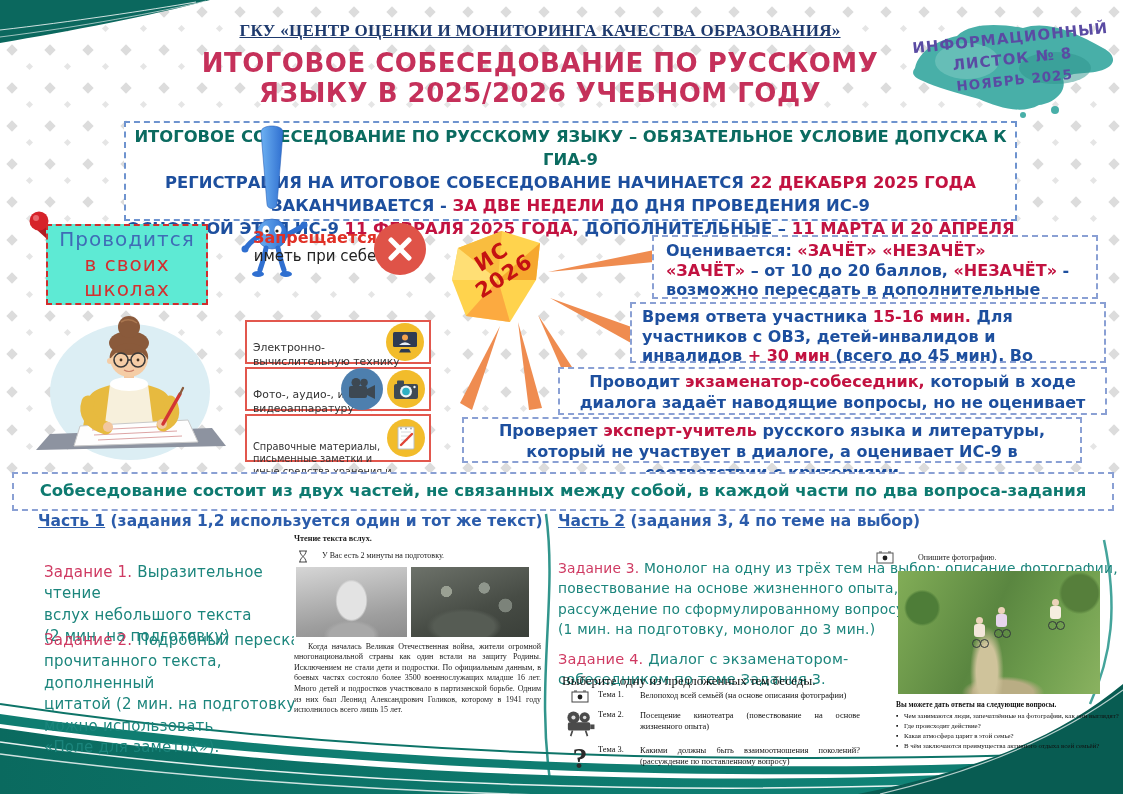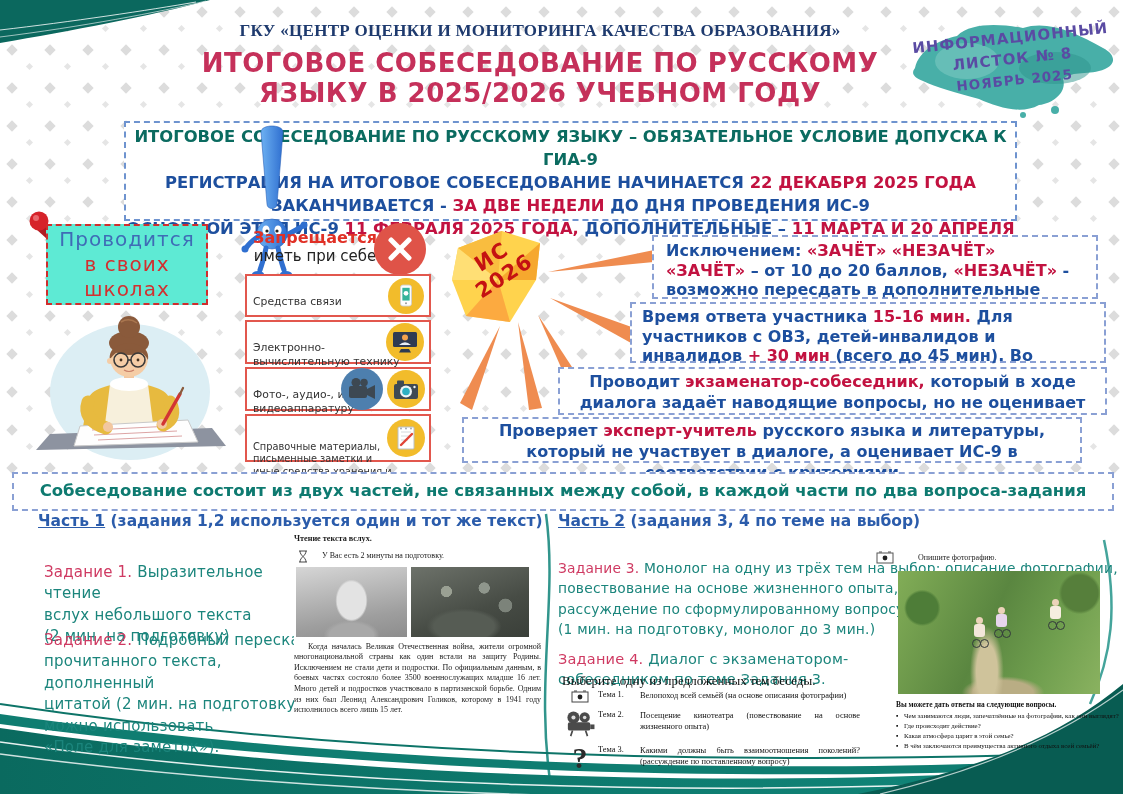--- a/index.html
+++ b/index.html
@@ -3,21 +3,21 @@
 <meta charset="utf-8">
 <style>
   html,body{margin:0;padding:0;background:#fff;}
   .page{position:relative;width:1123px;height:794px;overflow:hidden;background:#fff;
         font-family:"DejaVu Sans",sans-serif;}
   .abs{position:absolute;}
   svg{display:block;}
 
   
   .org-title{left:150px;top:21px;width:780px;text-align:center;
-     font-family:"Liberation Serif",serif;font-weight:bold;font-size:17px;color:#1e3a6e;letter-spacing:.3px;}
+     font-family:"Liberation Serif",serif;font-weight:bold;font-size:17px;color:#1e3a6e;letter-spacing:.3px;text-decoration:underline;}
   .main-title{left:170px;top:48px;width:740px;text-align:center;font-weight:bold;
      font-size:26px;line-height:30px;color:#c5305a;letter-spacing:.5px;}
 
   
   .badge{left:905px;top:6px;width:215px;height:114px;}
   .badge-text{position:absolute;left:0;top:22px;width:100%;text-align:center;
      transform:rotate(-6deg);color:#5a4ba3;font-weight:bold;line-height:21px;}
   .badge-text .b1,.badge-text .b2{font-size:15px;letter-spacing:1px;}
   .badge-text .b3{font-size:13.5px;letter-spacing:1px;}
 
@@ -271,31 +271,20 @@
 
   <div class="abs ptitle">
     <div class="p1">Запрещается</div>
     <div class="p2">иметь при себе</div>
   </div>
   <div class="abs xcircle">
       <i class="xa"></i>
       <i class="xb"></i>
     </div>
 
-  <div class="abs pitem" style="top:274px;height:43px;">
-    <span>Средства связи</span>
-    <span class="iconwrap ic-yellow" style="right:5px;width:36px;height:36px;">
-      <svg width="20" height="26" viewBox="0 0 22 26">
-        <rect x="5" y="1" width="12" height="23" rx="2.5" fill="#fdfdfd" stroke="#cfcfcf"></rect>
-        <rect x="7" y="4" width="8" height="14" fill="#35b39a"></rect>
-        <circle cx="11" cy="10" r="2.6" fill="#fff"></circle>
-        <circle cx="11" cy="21" r="1.1" fill="#9a9a9a"></circle>
-      </svg>
-    </span>
-  </div>
 
   <div class="abs pitem" style="top:320px;height:44px;">
     <span>Электронно-
 вычислительную технику</span>
     <span class="iconwrap ic-yellow" style="right:5px;width:38px;height:38px;">
       <svg width="28" height="26" viewBox="0 0 28 26">
         <rect x="2" y="3" width="24" height="15" rx="1.5" fill="#2f3b52"></rect>
         <circle cx="14" cy="8.5" r="3" fill="#f4a24d"></circle>
         <path d="M8,16 Q14,10.5 20,16 Z" fill="#e8eef5"></path>
         <polygon points="10,20 18,20 20,23.5 8,23.5" fill="#2f3b52"></polygon>
@@ -350,21 +339,21 @@
       <polygon points="62,94 18,88 50,52" fill="#fb9c3c" opacity=".75"></polygon>
       <polygon points="4,52 10,20 50,52" fill="#ffe07a" opacity=".9"></polygon>
     </svg>
     <div class="sticker-text">
       <div>ИС</div>
       <div>2026</div>
     </div>
   </div>
 
   <div class="abs ibox grading">
-    <div><span class="t-blue">Исключением: </span><span class="t-red">«ЗАЧЁТ» «НЕЗАЧЁТ»</span></div>
+    <div><span class="t-blue">Оценивается: </span><span class="t-red">«ЗАЧЁТ» «НЕЗАЧЁТ»</span></div>
     <div><span class="t-red">«ЗАЧЁТ»</span><span class="t-blue"> – от 10 до 20 баллов, </span><span class="t-red">«НЕЗАЧЁТ»</span><span class="t-blue"> -</span></div>
     <div><span class="t-blue">возможно пересдать в дополнительные этапы</span></div>
   </div>
 
   <div class="abs ibox timing">
     <span class="t-blue">Время ответа участника </span><span class="t-red">15-16 мин.</span><span class="t-blue"> Для участников с ОВЗ, детей-инвалидов и инвалидов </span><span class="t-red">+ 30 мин</span><span class="t-blue"> (всего до 45 мин). Во время ИС ведётся </span><span class="t-red">аудиозапись</span>
   </div>
 
   <div class="abs ibox examiner">
     <span class="t-blue">Проводит </span><span class="t-red">экзаменатор-собеседник,</span><span class="t-blue"> который в ходе диалога задаёт наводящие вопросы, но не оценивает ответы участников</span>

